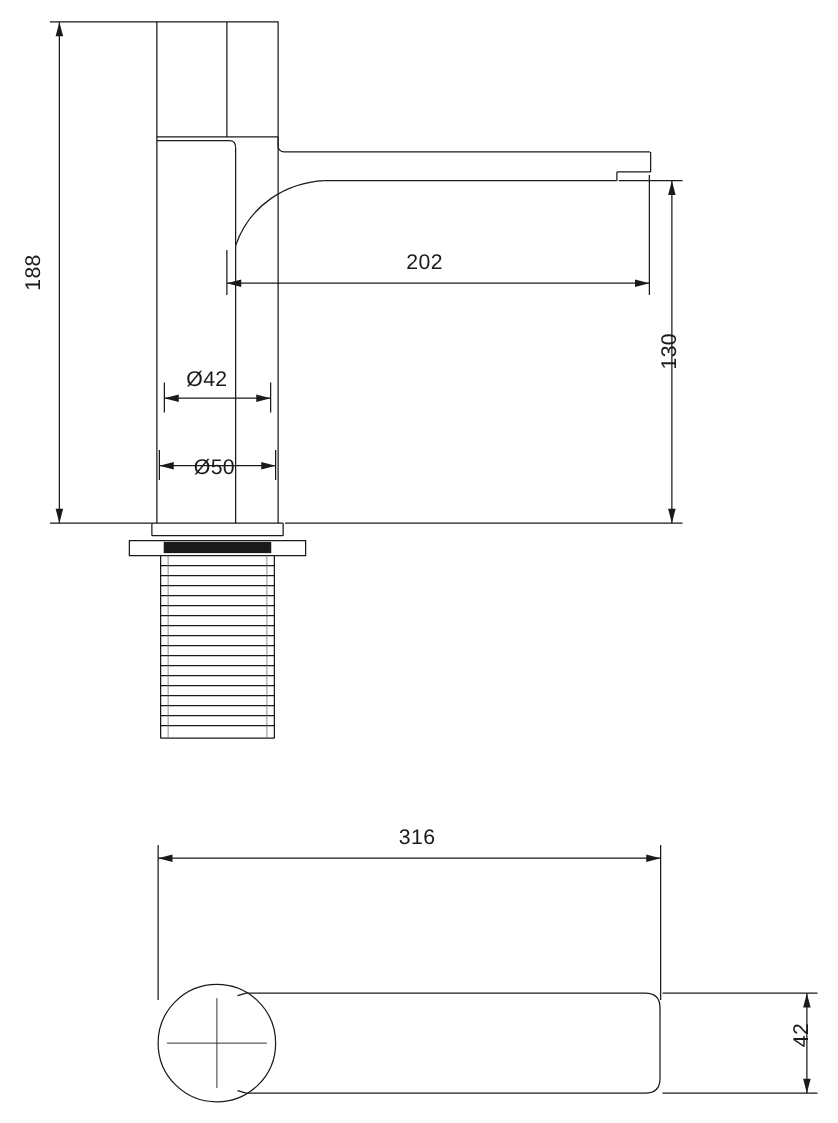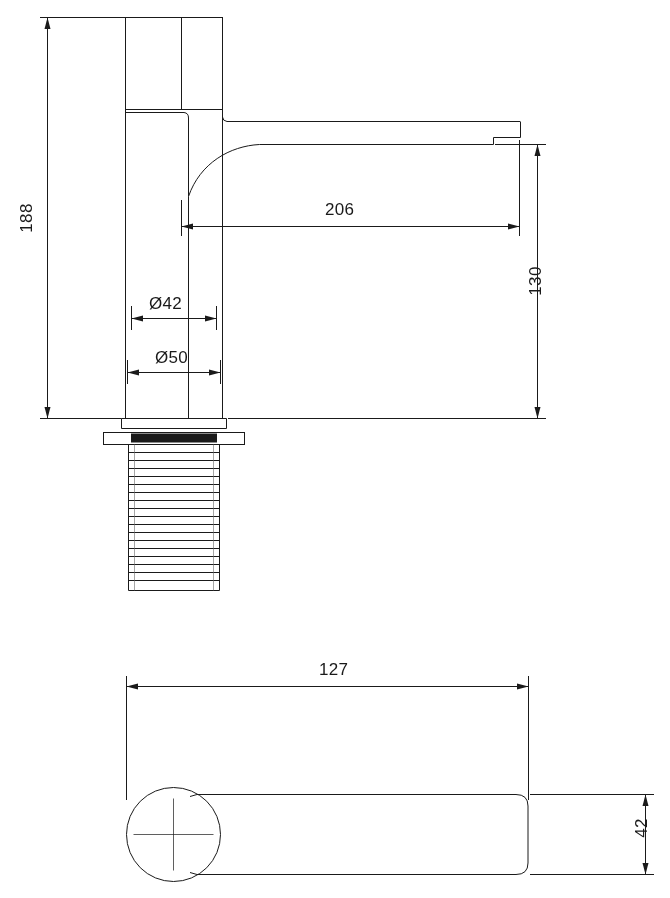--- a/index.html
+++ b/index.html
@@ -181,25 +181,25 @@
         <polygon points="645.5,874.5 642.5,863 648.5,863" fill="#1a1a1a" stroke="none"></polygon>
         <line x1="530" y1="794.5" x2="654" y2="794.5"></line>
         <line x1="530" y1="874.5" x2="654" y2="874.5"></line>
       </g>
 
     </g>
   </svg>
 
   <div class="dim-label vert rot-cw" style="left:12px; top:208px;">188</div>
 
-  <div class="dim-label" style="left:325px; top:200px;">206</div>
+  <div class="dim-label" style="left:325px; top:200px;">202</div>
 
   <div class="dim-label vert rot-cw" style="left:521px; top:271px;">130</div>
 
   <div class="dim-label" style="left:149px; top:294px;">Ø42</div>
 
-  <div class="dim-label" style="left:155px; top:348px;">Ø50</div>
-
-  <div class="dim-label" style="left:319px; top:660px;">127</div>
+  <div class="dim-label" style="left:155px; top:364px;">Ø50</div>
+
+  <div class="dim-label" style="left:319px; top:660px;">316</div>
 
   <div class="dim-label vert rot-cw" style="left:632px; top:818px;">42</div>
 
 </div>
 
 </body></html>

